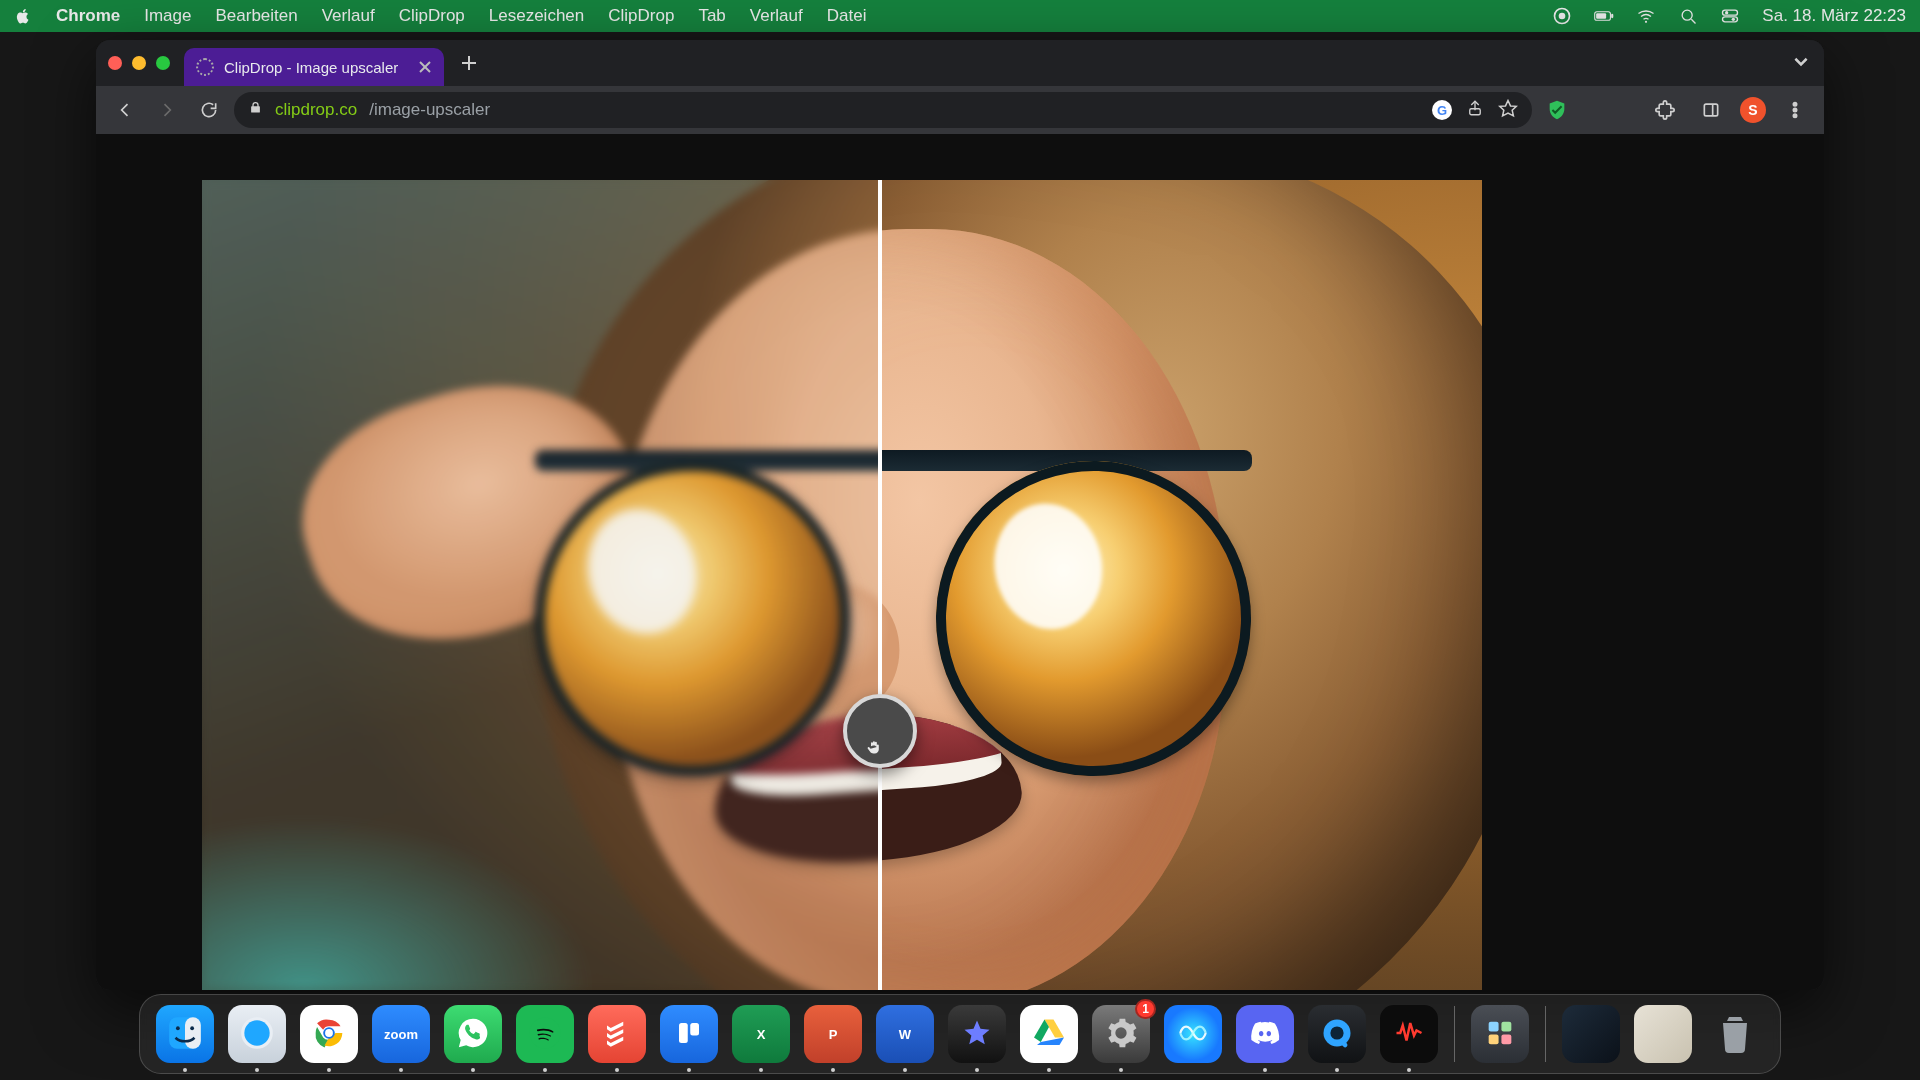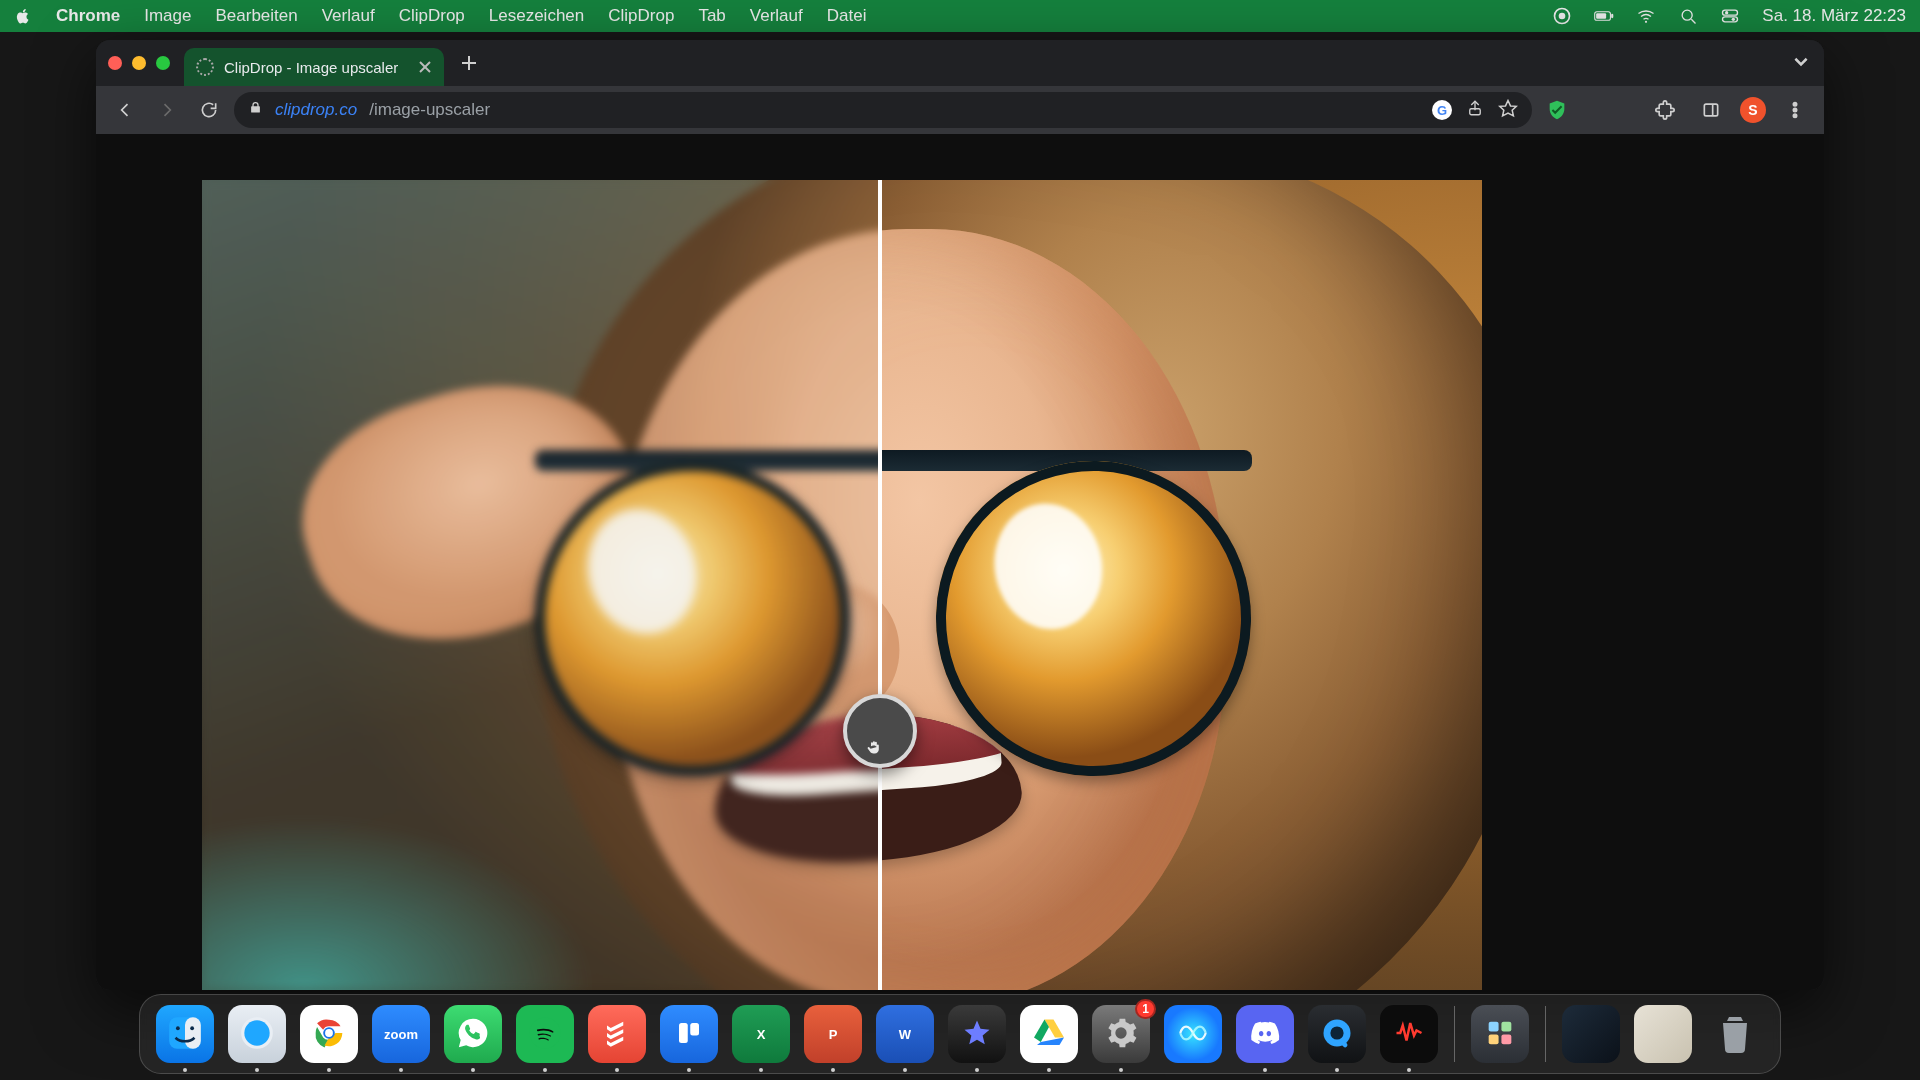--- a/index.html
+++ b/index.html
@@ -18,37 +18,37 @@
   .desktop { position:absolute; top:32px; left:0; right:0; bottom:0; background:#171717; }
 
   
   .chrome-window { position:absolute; left:96px; top:40px; width:1728px; height:950px; background:#202124; border-radius:14px; overflow:hidden; box-shadow:0 20px 60px rgba(0,0,0,.6); }
 
   
   .tabstrip { height:46px; background:#202124; display:flex; align-items:flex-end; padding-left:12px; position:relative; }
   .traffic { display:flex; gap:10px; align-items:center; margin-right:14px; align-self:center; }
   .tl { width:14px; height:14px; border-radius:50%; }
   .tl.red{background:#ff5f57;} .tl.yel{background:#febc2e;} .tl.grn{background:#28c840;}
-  .tab { height:38px; background:#14532d; border-radius:10px 10px 0 0; display:flex; align-items:center; padding:0 38px 0 12px; color:#e8eaed; font-size:15px; gap:10px; position:relative; min-width:260px; }
+  .tab { height:38px; background:#4c1d95; border-radius:10px 10px 0 0; display:flex; align-items:center; padding:0 38px 0 12px; color:#e8eaed; font-size:15px; gap:10px; position:relative; min-width:260px; }
   .tab .favicon { width:18px; height:18px; border:2px dotted #aaa; border-radius:50%; }
   .tab .close { position:absolute; right:10px; top:50%; transform:translateY(-50%); width:18px; height:18px; display:flex; align-items:center; justify-content:center; }
   .tab .close svg{ width:12px; height:12px; stroke:#bbb; stroke-width:2; }
   .newtab { width:30px; height:30px; display:flex; align-items:center; justify-content:center; margin-left:10px; align-self:center; }
   .newtab svg{ width:16px; height:16px; stroke:#cfcfcf; stroke-width:2; }
   .tab-overflow { position:absolute; right:14px; top:50%; transform:translateY(-50%); }
   .tab-overflow svg{ width:18px; height:18px; stroke:#cfcfcf; stroke-width:2.2; fill:none;}
 
   
   .toolbar { height:48px; background:#35363a; display:flex; align-items:center; padding:0 12px; gap:8px; }
   .tbtn { width:34px; height:34px; display:flex; align-items:center; justify-content:center; border-radius:50%; }
   .tbtn svg { width:20px; height:20px; fill:none; stroke:#cfcfcf; stroke-width:2; }
   .tbtn.dim svg { stroke:#6a6a6a; }
   .omnibox { flex:1; height:36px; background:#202124; border-radius:18px; display:flex; align-items:center; padding:0 14px; gap:12px; color:#cfcfcf; font-size:17px; }
   .omnibox .lock svg{ width:15px; height:15px; fill:#cfcfcf; }
-  .omnibox .urlhost{ color:#3b82f6;font-style:italic; }
+  .omnibox .urlhost{ color:#84cc16; }
   .omnibox .urlpath{ color:#9aa0a6; }
   .omni-right { margin-left:auto; display:flex; align-items:center; gap:14px; }
   .omni-right .g { width:20px; height:20px; border-radius:50%; background:#fff; display:flex; align-items:center; justify-content:center; font-size:13px; font-weight:700; color:#4285F4; }
   .star svg{ width:20px; height:20px; fill:none; stroke:#cfcfcf; stroke-width:1.8;}
   .share svg{ width:18px; height:18px; fill:none; stroke:#cfcfcf; stroke-width:1.8;}
   .ext-area { display:flex; align-items:center; gap:12px; padding-left:6px; }
   .ext-dot { width:22px; height:22px; border-radius:50%; }
   .avatar { width:26px; height:26px; border-radius:50%; background:#f0522c; color:#fff; display:flex; align-items:center; justify-content:center; font-size:14px; font-weight:600; }
   .dots svg{ width:20px; height:20px; fill:#cfcfcf; }
 

